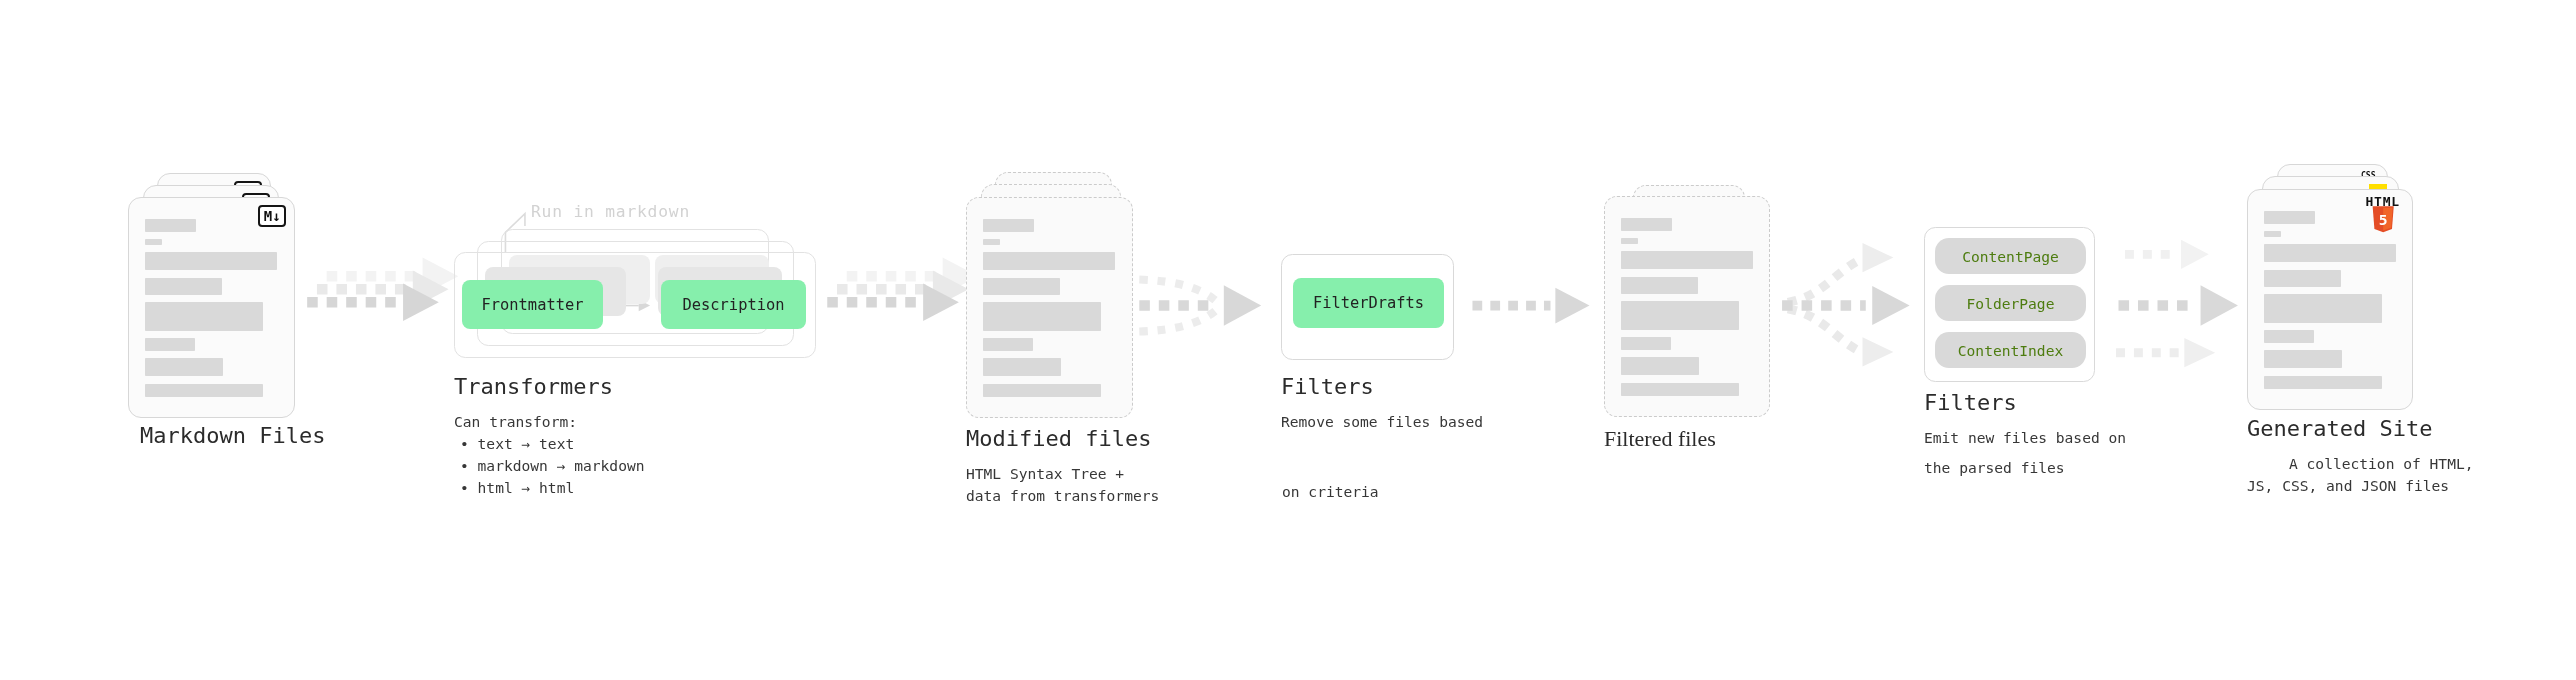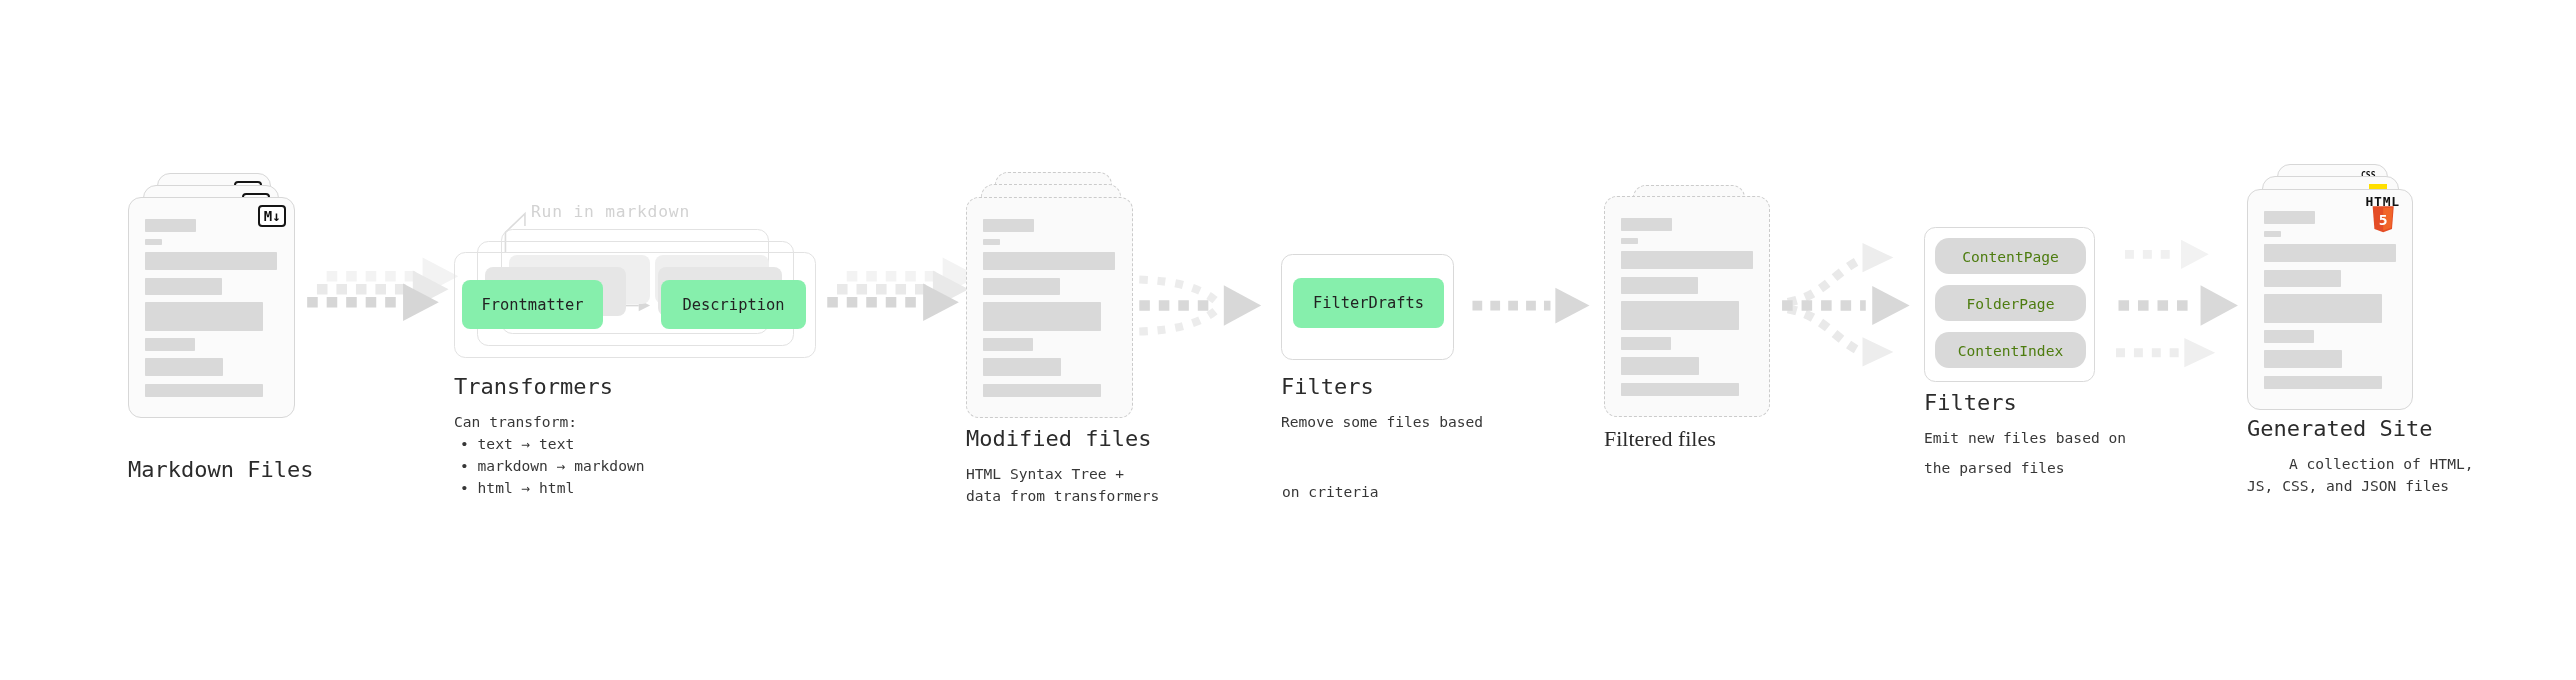--- a/index.html
+++ b/index.html
@@ -141,21 +141,21 @@
         <i class="b1"></i>
           <i class="b2"></i>
         <i class="b3"></i>
           <i class="b4"></i>
         <i class="b5"></i>
           <i class="b6"></i>
         <i class="b7"></i>
           <i class="b8"></i>
       </div>
     </div>
-    <div class="node-label" style="left:128px;top:423px;margin-top:34px;">Markdown Files</div>
+    <div class="node-label" style="left:140px;top:423px;">Markdown Files</div>
   </div>
 
   <div>
     <div class="outline" style="left:501px;top:229px;width:268px;height:105px;"></div>
     <div class="pill g2" style="left:509px;top:255px;width:141px;height:49px;"></div>
     <div class="pill g2" style="left:655px;top:255px;width:114px;height:49px;"></div>
     <div class="outline" style="left:477px;top:241px;width:317px;height:105px;"></div>
     <div class="pill g1" style="left:485px;top:267px;width:141px;height:49px;"></div>
     <div class="pill g1" style="left:658px;top:267px;width:124px;height:49px;"></div>
     <div class="outline" style="left:454px;top:252px;width:362px;height:106px;"></div>

